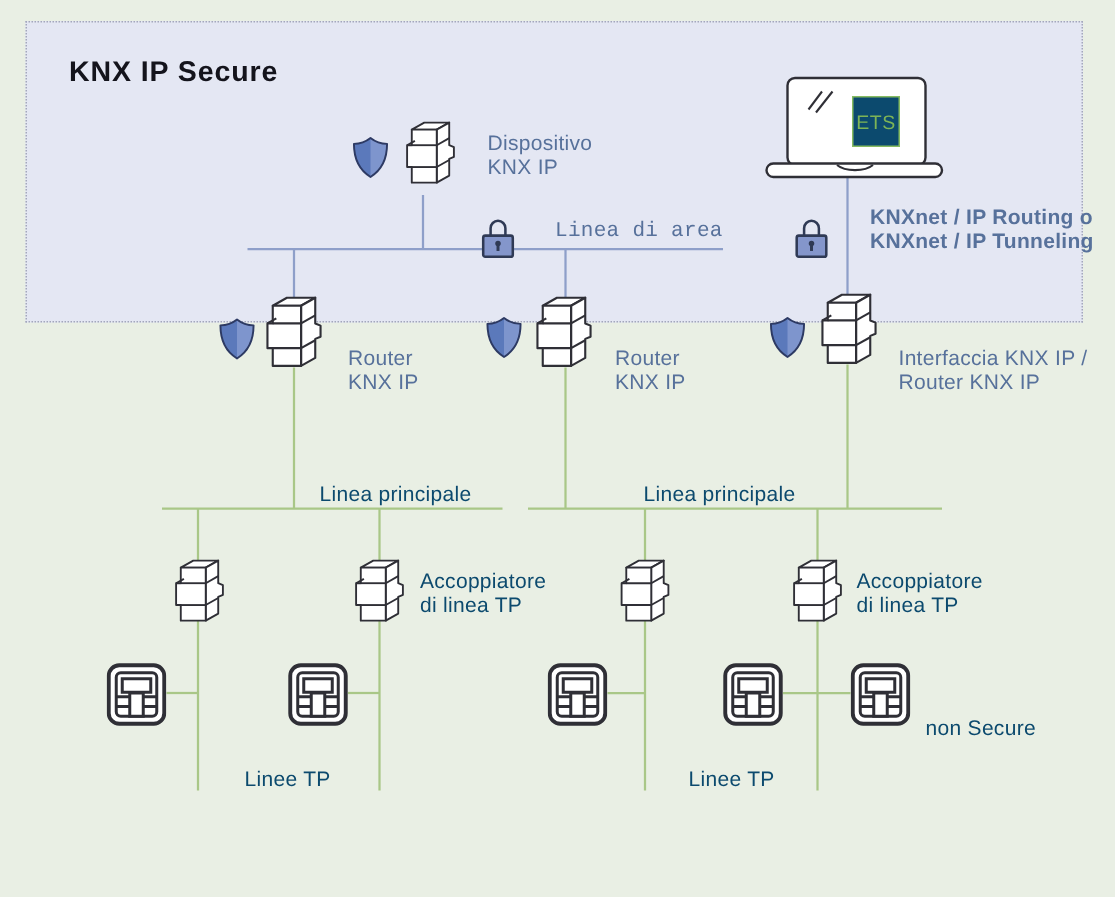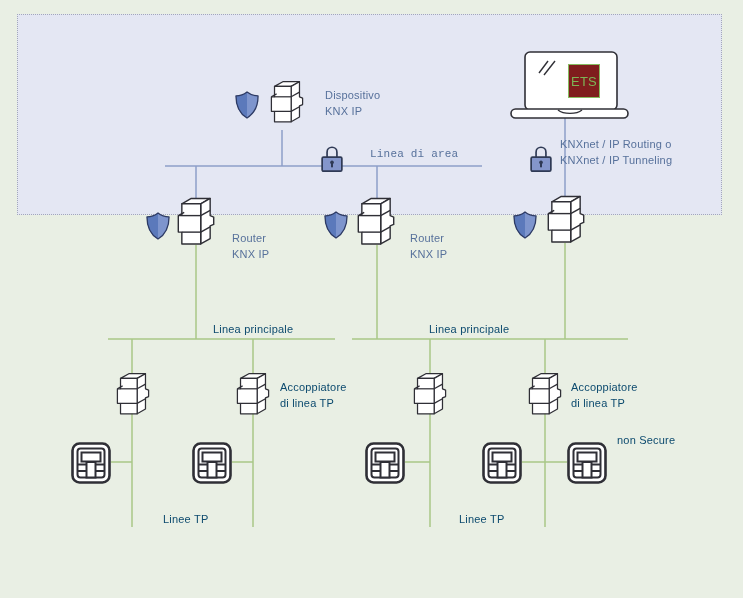--- a/index.html
+++ b/index.html
@@ -1,29 +1,29 @@
 <!DOCTYPE html>
 <html><head>
 <meta charset="utf-8">
 <style>
   html,body{margin:0;padding:0;background:#e9efe4;}
   .canvas{position:relative;width:743px;height:598px;background:#e9efe4;
           font-family:"Liberation Sans",sans-serif;overflow:hidden;}
   .zone{position:absolute;left:17px;top:14px;width:705px;height:201px;
         background:#e4e7f3;border:1px dotted #a3a7bb;box-sizing:border-box;}
   svg.net{position:absolute;left:0;top:0;}
-  .lbl{position:absolute;font-size:11px;line-height:16px;letter-spacing:.2px;white-space:pre-line;}
+  .lbl{position:absolute;font-size:14px;line-height:16px;letter-spacing:.2px;white-space:pre-line;}
   .blue{color:#57719b;}
   .green{color:#0c4a6e;}
   .title{position:absolute;left:46px;top:38px;font-size:19px;font-weight:bold;
          letter-spacing:.6px;color:#14141c;}
   .ets-box{position:absolute;left:568px;top:64px;width:32px;height:34px;
            border:1.5px solid #86bb60;color:#7db456;display:flex;align-items:center;
            justify-content:center;font-size:13px;letter-spacing:.3px;box-sizing:border-box;
-           background:#7f1d1d;}
+           background:#0c4a6e;}
 </style>
 </head>
 <body>
 
 <div class="canvas">
 
   <div class="zone"></div>
 
   <svg class="net" width="743" height="598" viewBox="0 0 743 598">
     <defs>
@@ -114,36 +114,39 @@
 
     <use href="#shield" x="234" y="90" width="26" height="30"></use>
     <use href="#shield" x="145" y="211" width="26" height="30"></use>
     <use href="#shield" x="323" y="210" width="26" height="30"></use>
     <use href="#shield" x="512" y="210" width="26" height="30"></use>
 
     <use href="#lock" x="320" y="143" width="24" height="29.6"></use>
     <use href="#lock" x="529" y="143" width="24" height="29.6"></use>
   </svg>
 
+  <div class="title">KNX IP Secure</div>
 
   <div class="ets-box">ETS</div>
 
   <div class="lbl blue" style="left:325px;top:87px;">Dispositivo
 KNX IP</div>
   <div class="lbl blue" style="left:370px;top:146px;font-family:Liberation Mono, monospace;">Linea di area</div>
-  <div class="lbl blue" style="left:560px;top:136px;">KNXnet / IP Routing o
+  <div class="lbl blue" style="left:580px;top:136px;font-weight:bold;">KNXnet / IP Routing o
 KNXnet / IP Tunneling</div>
   <div class="lbl blue" style="left:232px;top:230px;">Router
 KNX IP</div>
   <div class="lbl blue" style="left:410px;top:230px;">Router
 KNX IP</div>
+  <div class="lbl blue" style="left:599px;top:230px;">Interfaccia KNX IP /
+Router KNX IP</div>
 
   <div class="lbl green" style="left:213px;top:321px;">Linea principale</div>
   <div class="lbl green" style="left:429px;top:321px;">Linea principale</div>
   <div class="lbl green" style="left:280px;top:379px;">Accoppiatore
 di linea TP</div>
   <div class="lbl green" style="left:571px;top:379px;">Accoppiatore
 di linea TP</div>
   <div class="lbl green" style="left:163px;top:511px;">Linee TP</div>
   <div class="lbl green" style="left:459px;top:511px;">Linee TP</div>
-  <div class="lbl green" style="left:617px;top:432px;">non Secure</div>
+  <div class="lbl green" style="left:617px;top:477px;">non Secure</div>
 
 </div>
 
 </body></html>

